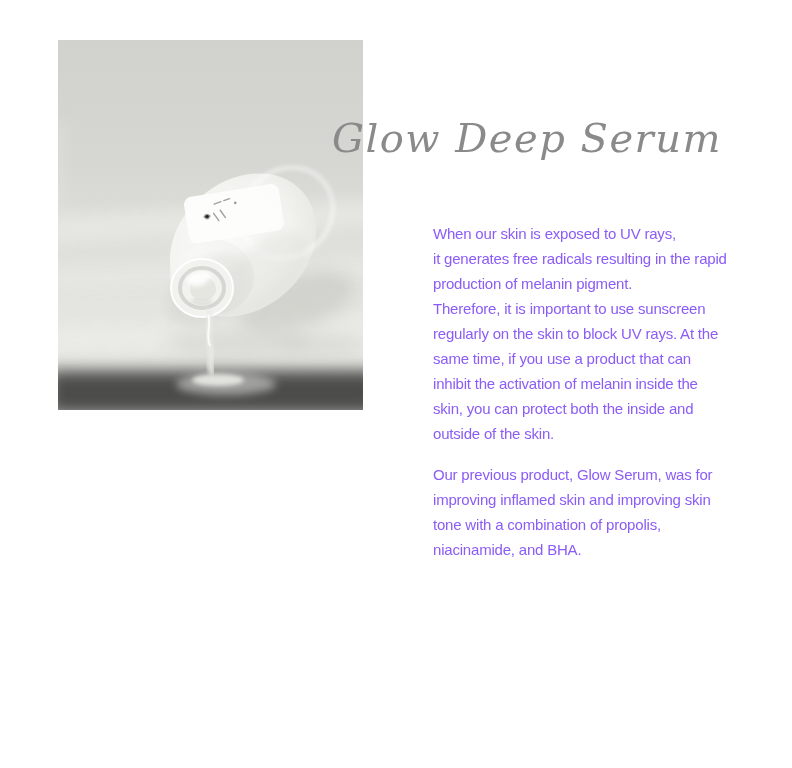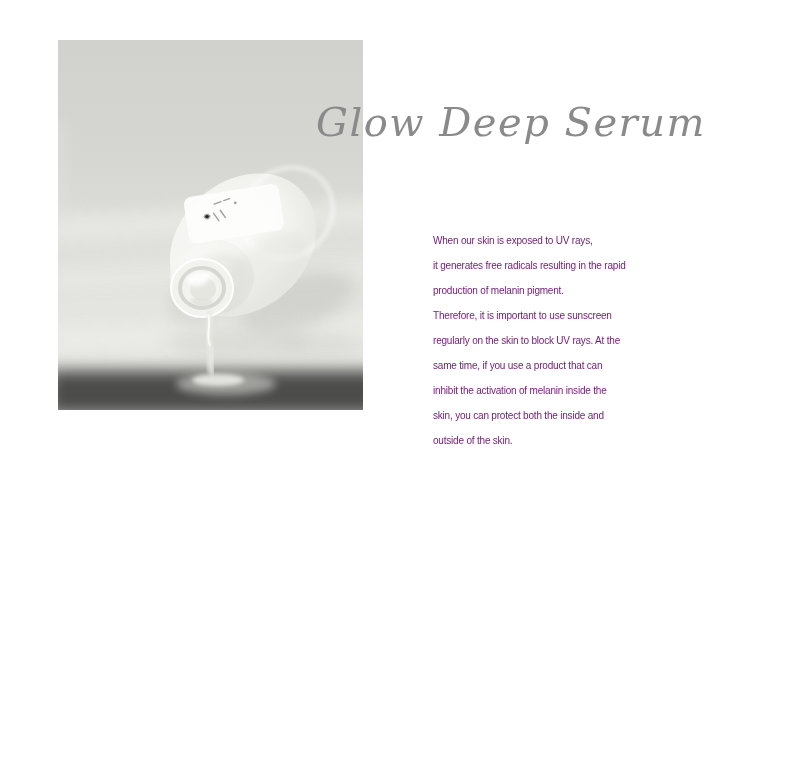--- a/index.html
+++ b/index.html
@@ -17,44 +17,44 @@
     position: absolute;
     left: 58px; top: 40px;
     width: 305px; height: 370px;
   }
   .photo svg { display: block; }
 
   
   .title {
     position: absolute;
     left: 316px; top: 92px;
-    margin: 0;
+    margin: 16px;
     font-family: "DejaVu Serif", serif;
     font-style: italic;
     font-weight: 400;
     font-size: 40px;
     line-height: 60px;
     letter-spacing: 1.5px;
     color: #8a8a8a;
     z-index: 2;
     white-space: nowrap;
   }
 
   
   .article {
     position: absolute;
     left: 433px; top: 213px;
     width: 335px;
   }
   .article p {
-    margin: 15px 0 16px 0;
-    font-size: 10px;
+    margin: 8px 0 16px 0;
+    font-size: 15px;
     line-height: 25px;
     letter-spacing: -0.2px;
-    color: #701a75;
+    color: #8b5cf6;
     white-space: pre-line;
   }
 </style>
 </head>
 <body>
 
 <div class="page">
 
   <div class="photo">
     <svg width="305" height="370" viewBox="0 0 305 370" xmlns="http://www.w3.org/2000/svg">
@@ -142,15 +142,19 @@
   <div class="article">
     <p>When our skin is exposed to UV rays,
 it generates free radicals resulting in the rapid
 production of melanin pigment.
 Therefore, it is important to use sunscreen
 regularly on the skin to block UV rays. At the
 same time, if you use a product that can
 inhibit the activation of melanin inside the
 skin, you can protect both the inside and
 outside of the skin.</p>
+    <p>Our previous product, Glow Serum, was for
+improving inflamed skin and improving skin
+tone with a combination of propolis,
+niacinamide, and BHA.</p>
   </div>
 
 </div>
 
 </body></html>

